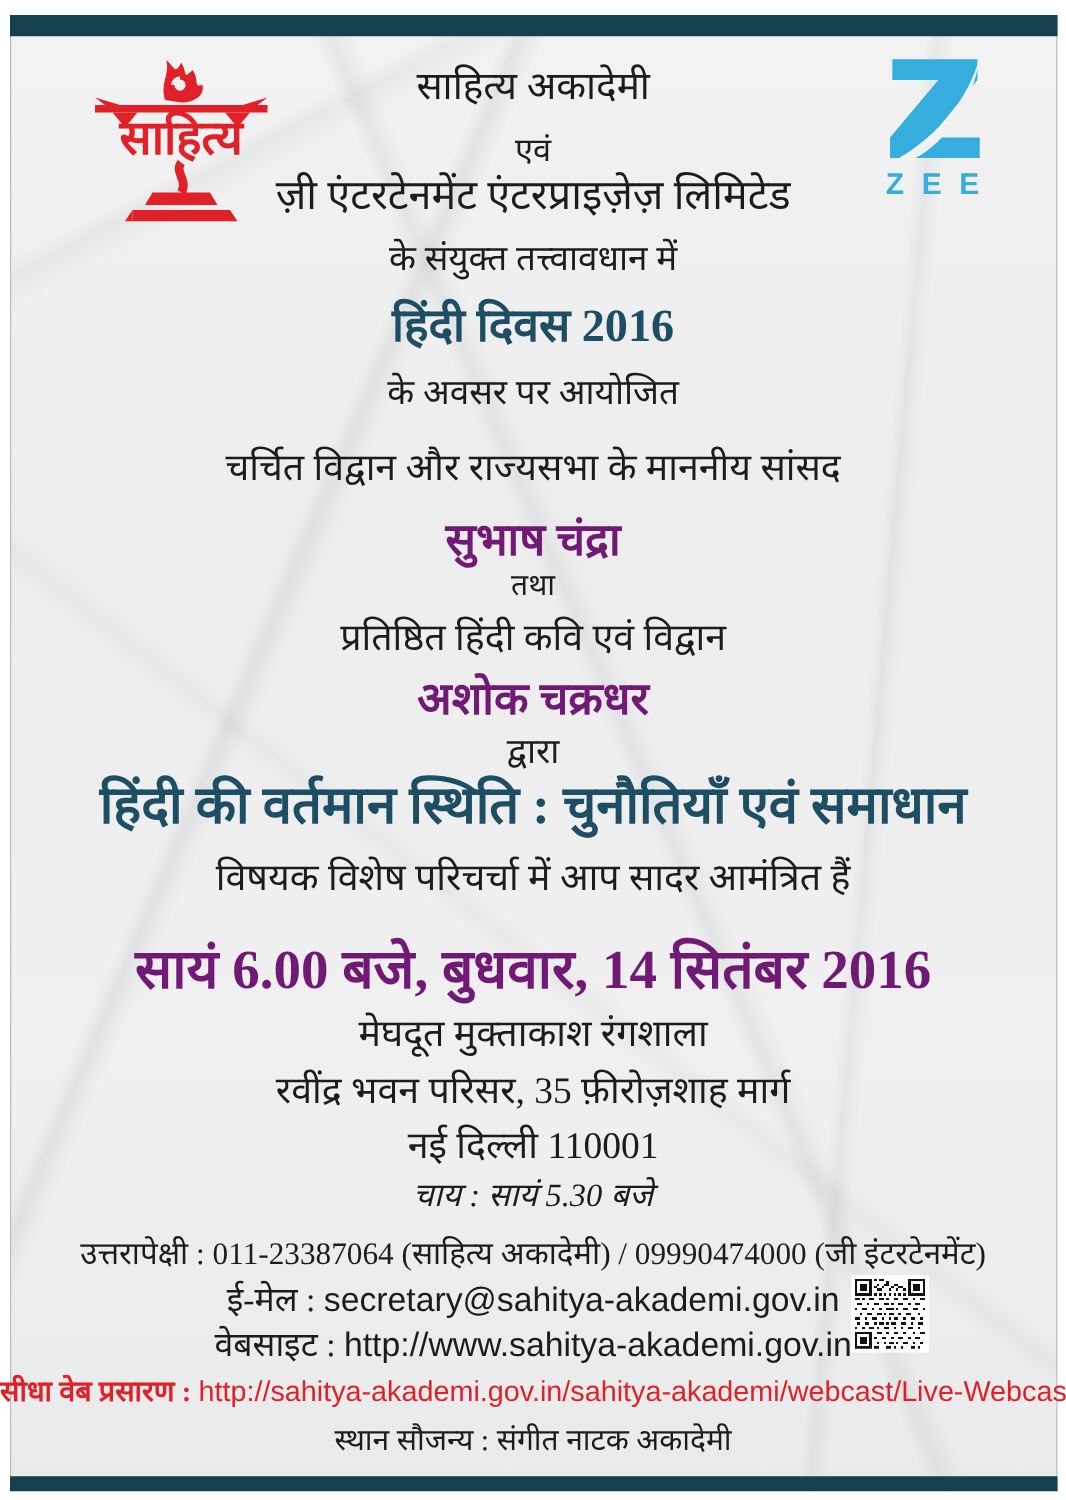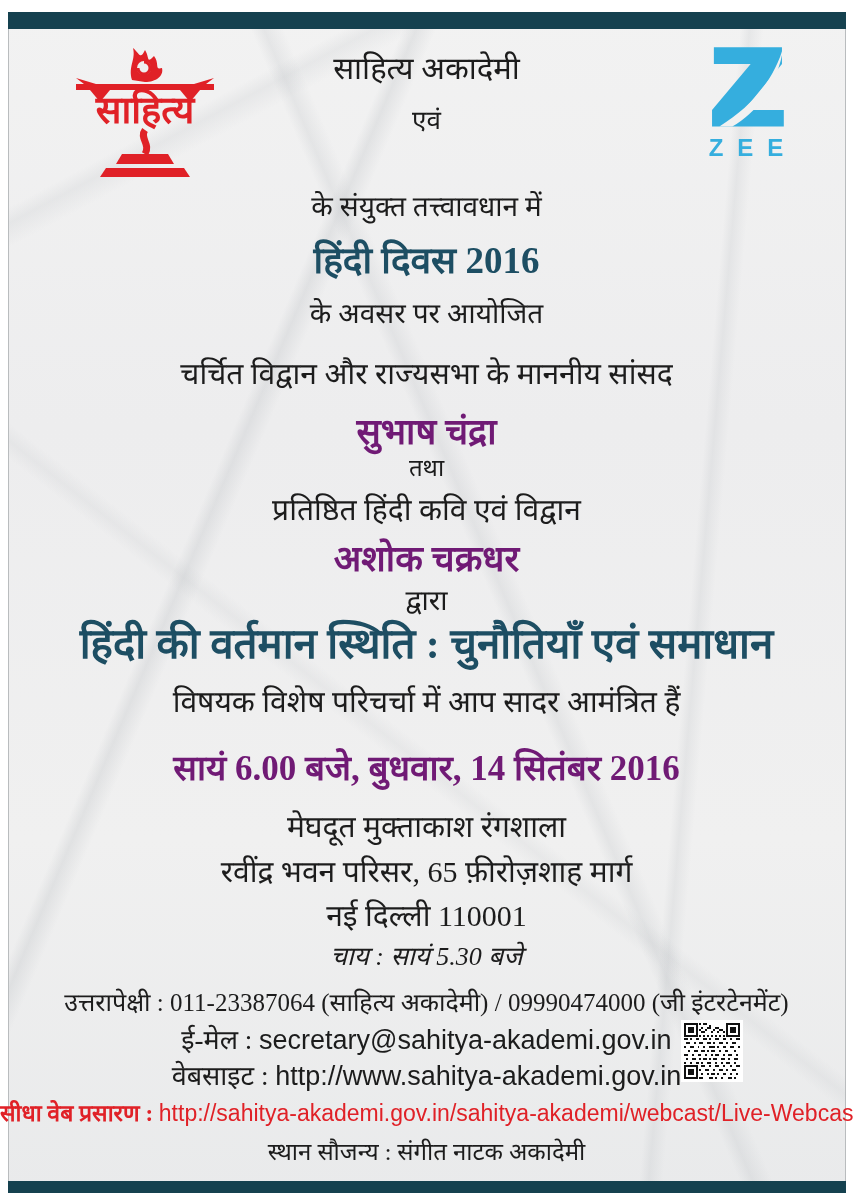--- a/index.html
+++ b/index.html
@@ -67,34 +67,35 @@
   <div class="logo-zee">
     <svg viewBox="0 0 100 100" width="92" height="92">
       <path d="M14 8 H88 V26 L47 76 H90 V94 H12 V76 L54 26 H14 Z" fill="#35aede"></path>
       <path d="M20 94 C56 72 80 42 90 6 C84 48 60 80 34 94 Z" fill="#f1f1f1"></path>
     </svg>
     <div class="zee-word">ZEE</div>
   </div>
 
   <div class="line" style="top:46px;font-size:31px;">साहित्य अकादेमी</div>
   <div class="line" style="top:101px;font-size:26px;">एवं</div>
+  <div class="line" style="top:132px;font-size:33px;">ज़ी एंटरटेनमेंट एंटरप्राइज़ेज़ लिमिटेड</div>
   <div class="line" style="top:186px;font-size:28px;">के संयुक्त तत्त्वावधान में</div>
   <div class="line teal" style="top:233px;font-size:37px;">हिंदी दिवस 2016</div>
   <div class="line" style="top:293px;font-size:28px;text-align:center;">के अवसर पर आयोजित</div>
   <div class="line" style="top:352px;font-size:30px;">चर्चित विद्वान और राज्यसभा के माननीय सांसद</div>
   <div class="line red" style="top:406px;font-size:36px;">सुभाष चंद्रा</div>
   <div class="line" style="top:450px;font-size:24px;">तथा</div>
   <div class="line" style="top:488px;font-size:30px;">प्रतिष्ठित हिंदी कवि एवं विद्वान</div>
   <div class="line red" style="top:533px;font-size:36px;">अशोक चक्रधर</div>
   <div class="line" style="top:580px;font-size:28px;">द्वारा</div>
   <div class="line teal" style="top:613px;font-size:42px;">हिंदी की वर्तमान स्थिति : चुनौतियाँ एवं समाधान</div>
   <div class="line" style="top:680px;font-size:30px;">विषयक विशेष परिचर्चा में आप सादर आमंत्रित हैं</div>
-  <div class="line red" style="top:743px;font-size:35px;">सायं 6.00 बजे, बुधवार, 14 सितंबर 2016</div>
+  <div class="line red" style="top:743px;font-size:44px;">सायं 6.00 बजे, बुधवार, 14 सितंबर 2016</div>
   <div class="line" style="top:805px;font-size:30px;">मेघदूत मुक्ताकाश रंगशाला</div>
-  <div class="line" style="top:850px;font-size:30px;">रवींद्र भवन परिसर, 65 फ़ीरोज़शाह मार्ग</div>
+  <div class="line" style="top:850px;font-size:30px;">रवींद्र भवन परिसर, 35 फ़ीरोज़शाह मार्ग</div>
   <div class="line" style="top:894px;font-size:30px;">नई दिल्ली 110001</div>
   <div class="line" style="top:937px;font-size:26px;font-style:italic;">चाय : सायं 5.30 बजे</div>
 
   <div class="line" style="top:984px;font-size:25px;">
     <span class="lbl">उत्तरापेक्षी :</span>
     <span class="lbl">011-23387064 (साहित्य अकादेमी) / 09990474000 (जी इंटरटेनमेंट)</span>
   </div>
 
   <div class="line" style="top:1020px;font-size:27px;">
     <span class="lbl">ई-मेल :</span>

